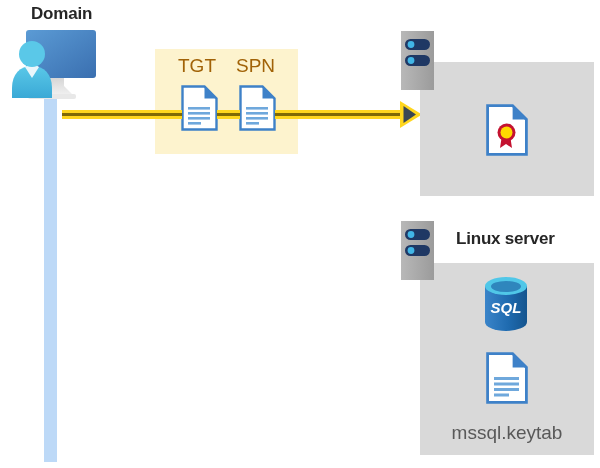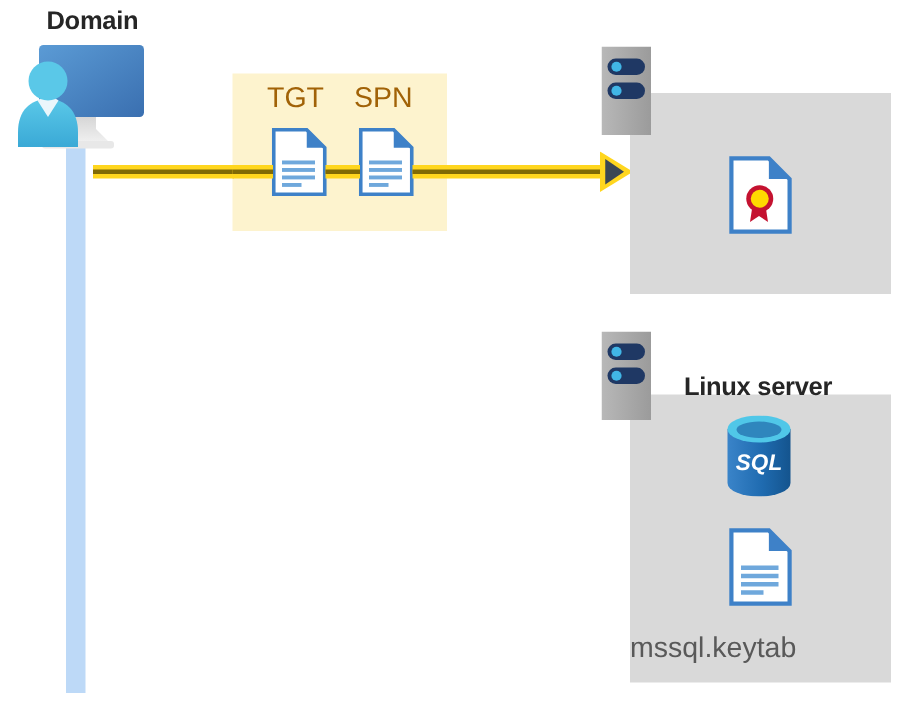--- a/index.html
+++ b/index.html
@@ -118,26 +118,26 @@
   .icon-abs { position: absolute; font-style: italic; }
   #cert-icon    { left: 486px; top: 104px; width: 42px; height: 52px; }
   #sql-icon     { left: 483px; top: 277px; width: 46px; height: 54px; }
   #keytab-icon  { left: 486px; top: 352px; width: 42px; height: 52px; }
   #tgt-doc      { left: 181px; top: 85px;  width: 37px; height: 46px; }
   #spn-doc      { left: 239px; top: 85px;  width: 37px; height: 46px; }
 
   
   #client-title { left: 31px;  top: 3px; }
   #dc-title     { left: 457px; top: 6px; }
-  #lnx-title    { left: 456px; top: 228px; margin-top: 19px; }
+  #lnx-title    { left: 456px; top: 228px; }
   #tgt-label    { left: 178px; top: 55px; }
   #spn-label    { left: 236px; top: 55px; }
   #keytab-label {
     left: 420px; top: 422px; width: 174px;
-    color: #595959; font-size: 19px;
+    text-align: center; color: #595959; font-size: 19px;
   }
 </style>
 </head>
 <body>
 
 <div id="canvas">
 
   <div id="lifeline"></div>
 
   <div id="client-icon">

